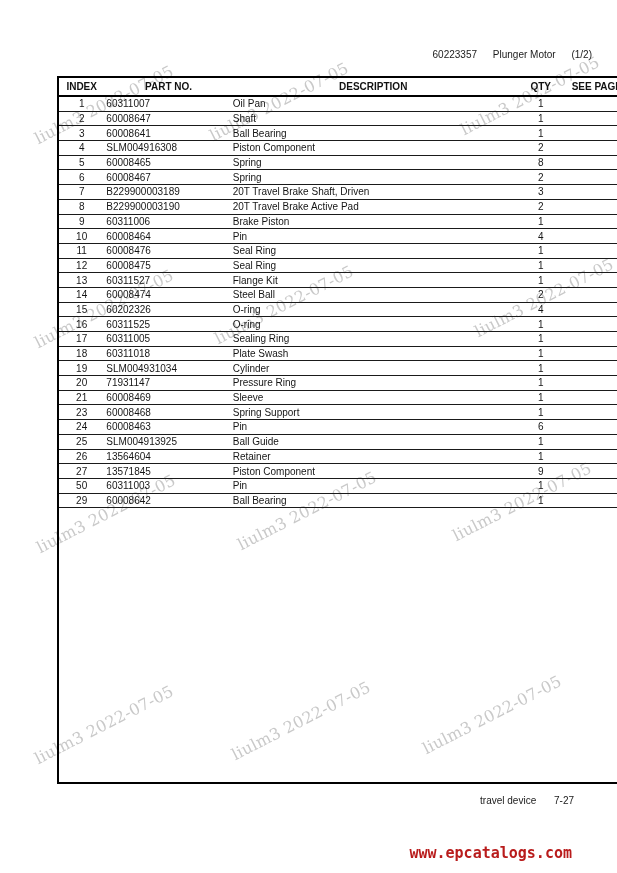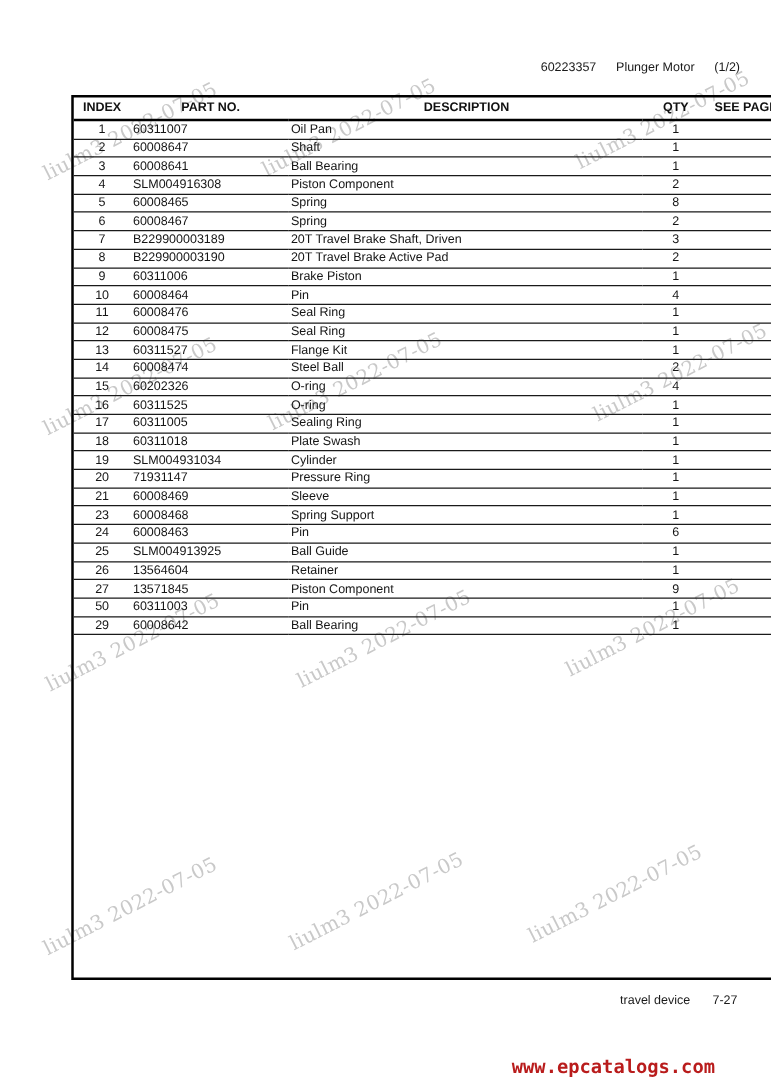--- a/index.html
+++ b/index.html
@@ -75,21 +75,21 @@
     white-space:nowrap;
     overflow:hidden;
     font-size:10px;
     color:#151515;
   }
   table.parts td.center{text-align:center;padding:0;}
   
   .footer-line{
     position:absolute;
     z-index:1;
-    top:795px;right:27px;
+    top:795px;right:43px;
     font-size:10px;
     color:#1a1a1a;
     white-space:nowrap;
   }
   .footer-line .pageno{margin-left:15px;}
   .site-link{
     position:absolute;
     z-index:1;
     top:844px;right:45px;
     font-family:"DejaVu Sans Mono", monospace;

